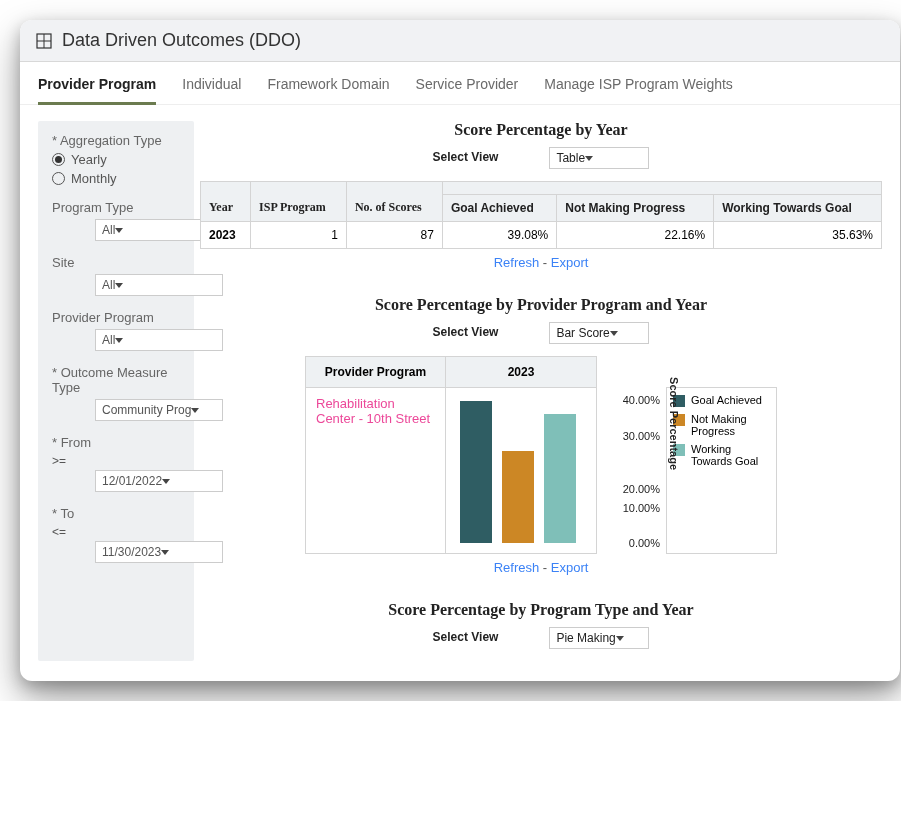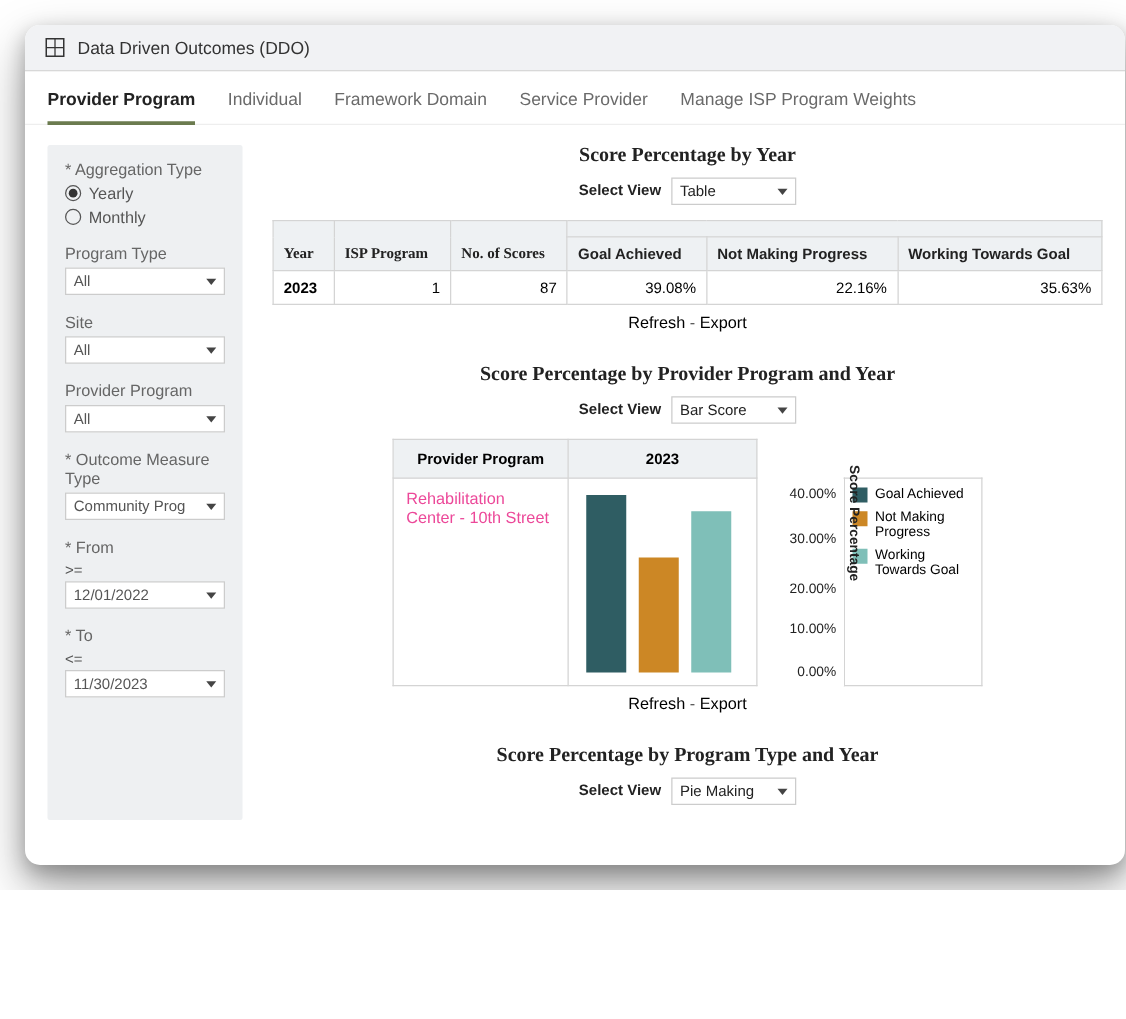--- a/index.html
+++ b/index.html
@@ -23,21 +23,21 @@
     align-items: center;
     gap: 10px;
     border-bottom: 1px solid #d8d8d8;
   }
   .titlebar .icon {
     width: 16px; height: 16px;
     display: inline-block;
   }
   .titlebar .icon svg { width: 16px; height: 16px; }
   .titlebar h1 {
-    font-size: 14px;
+    font-size: 18px;
     font-weight: 400;
     margin: 0;
     color: #333;
     text-align: right;
   }
   .tabs {
     display: flex;
     gap: 26px;
     padding: 14px 18px 0 18px;
     border-bottom: 1px solid #eee;
@@ -49,22 +49,22 @@
     cursor: pointer;
   }
   .tab.active {
     color: #222;
     font-weight: 700;
     border-bottom: 3px solid #6b7b4f;
     margin-bottom: -1px;
   }
   .body {
     display: flex;
-    padding: 16px 18px 36px 18px;
-    gap: 24px;
+    padding: 16px 18px 20px 18px;
+    gap: 6px;
   }
   .sidebar {
     width: 156px;
     background: #eef0f2;
     padding: 12px 14px;
     border-radius: 2px;
     font-size: 13px;
     color: #555;
     flex-shrink: 0;
   }
@@ -83,25 +83,26 @@
   }
   .radio.checked::after {
     content: ""; width: 7px; height: 7px; background: #333; border-radius: 50%;
   }
   .select {
     background: #fff;
     border: 1px solid #ccc;
     padding: 3px 6px;
     font-size: 12px;
     display: flex;
-    justify-content: space-between;
+    justify-content: flex-start;
     align-items: center;
     width: 100%;
     margin-top: 2px;
     cursor: pointer;
+    margin-left: 43px;
   }
   .caret {
     width: 0; height: 0;
     border-left: 4px solid transparent;
     border-right: 4px solid transparent;
     border-top: 5px solid #444;
   }
   .op { font-size: 12px; color: #555; margin-top:2px; }
   
   .main {
@@ -141,21 +142,21 @@
   }
   table.data th { background: #eef1f3; font-weight:700; color:#222;}
   table.data td.num { text-align: right; }
   table.data .grp th { vertical-align: bottom; font-family: Liberation Serif, serif; }
   
   .links {
     text-align: center;
     font-size: 13px;
     margin-top: 6px;
   }
-  .links a { color: #000000; text-decoration: none; cursor:pointer;}
+  .links a { color: #3b82f6; text-decoration: none; cursor:pointer;}
   .links .dash { color:#555; }
   
   .section { margin-top: 26px; }
   .section.first { margin-top: 0; }
   
   .bar-wrap {
     display: flex;
     justify-content: center;
   }
   table.bartable {
@@ -336,21 +337,21 @@
                     <div class="bar b1" id="bar1" style="height: 141.665px;"></div>
                     <div class="bar b2" id="bar2" style="height: 91.6762px;"></div>
                     <div class="bar b3" id="bar3" style="height: 129.159px;"></div>
                   </div>
                 </div>
               </td>
               <td class="axis-cell" style="border:none;">
                 <div class="axis-inner">
                   <span class="axis-label" style="top:12px;">40.00%</span>
                   <span class="axis-label" style="top:48px;">30.00%</span>
-                  <span class="axis-label" style="top:88px;">20.00%</span>
+                  <span class="axis-label" style="top:101px;">20.00%</span>
                   <span class="axis-label" style="top:120px;">10.00%</span>
                   <span class="axis-label" style="top:155px;">0.00%</span>
                   <span class="axis-title">Score Percentage</span>
                 </div>
               </td>
               <td class="legend" style="border:1px solid #d4d4d4;">
                 <div class="legend-row">
                       <span class="sw c1"></span>
                       <span>Goal Achieved</span>
                     </div>

